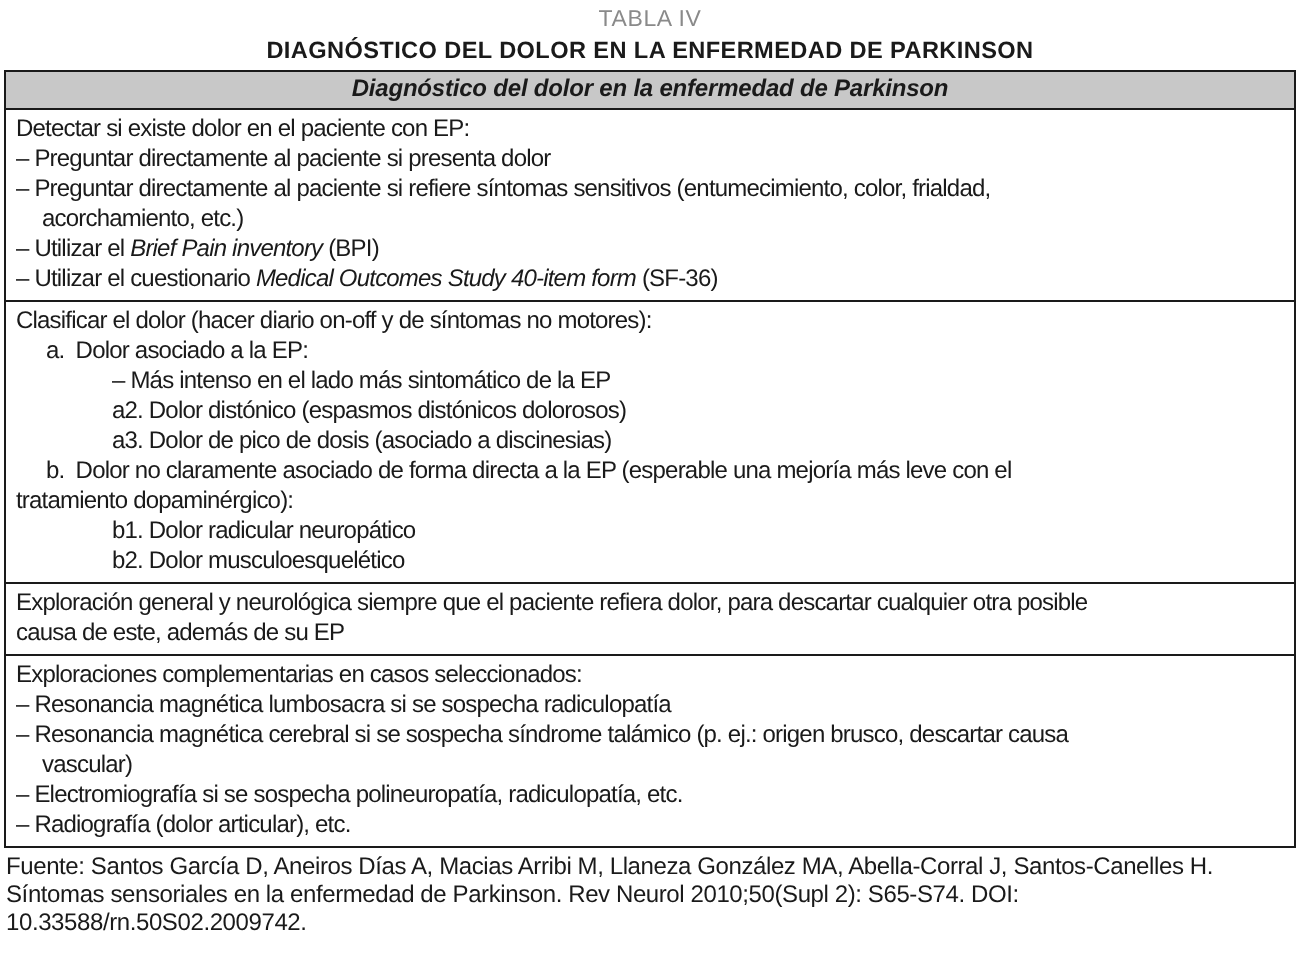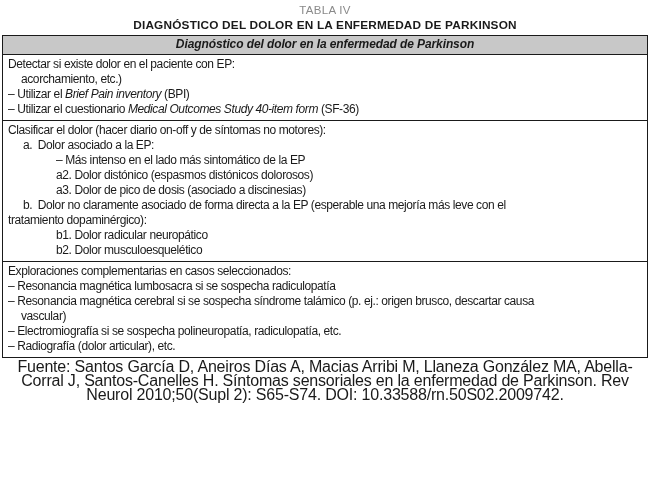--- a/index.html
+++ b/index.html
@@ -46,55 +46,60 @@
   .row:first-child{border-top:none;}
   .ln{white-space:normal;}
   .it{font-style:italic;}
   .b0{padding-left:13px;text-indent:-13px;}
   .c0{padding-left:13px;}
   .l1{padding-left:15px;}
   .b2{padding-left:61px;text-indent:-13px;}
   .l2{padding-left:48px;}
   .source{
     margin:2px 3px 0 3px;
-    font-size:16px;line-height:14px;
+    font-size:12px;line-height:14px;
     letter-spacing:-0.2px;
-    text-align:center;
   }
 </style>
 </head>
 <body>
 
 <div class="figure">
   <div class="titles">
     <div class="kicker">TABLA IV</div>
     <div class="title">DIAGNÓSTICO DEL DOLOR EN LA ENFERMEDAD DE PARKINSON</div>
   </div>
 
   <div class="table">
     <div class="thead">Diagnóstico del dolor en la enfermedad de Parkinson</div>
     <div>
         <div class="row">
           <div class="ln plain"><span>Detectar si existe dolor en el paciente con EP:</span></div>
+          <div class="ln b0"><span>– Preguntar directamente al paciente si presenta dolor</span></div>
+          <div class="ln b0"><span>– Preguntar directamente al paciente si refiere síntomas sensitivos (entumecimiento, color, frialdad,</span></div>
           <div class="ln c0"><span>acorchamiento, etc.)</span></div>
           <div class="ln b0"><span>– Utilizar el </span><span class="it">Brief Pain inventory</span><span> (BPI)</span></div>
           <div class="ln b0"><span>– Utilizar el cuestionario </span><span class="it">Medical Outcomes Study 40-item form</span><span> (SF-36)</span></div>
         </div>
         <div class="row">
           <div class="ln plain"><span>Clasificar el dolor (hacer diario on-off y de síntomas no motores):</span></div>
           <div class="ln l1"><span>a. Dolor asociado a la EP:</span></div>
           <div class="ln b2"><span>– Más intenso en el lado más sintomático de la EP</span></div>
           <div class="ln l2"><span>a2. Dolor distónico (espasmos distónicos dolorosos)</span></div>
           <div class="ln l2"><span>a3. Dolor de pico de dosis (asociado a discinesias)</span></div>
           <div class="ln l1"><span>b. Dolor no claramente asociado de forma directa a la EP (esperable una mejoría más leve con el</span></div>
           <div class="ln plain"><span>tratamiento dopaminérgico):</span></div>
           <div class="ln l2"><span>b1. Dolor radicular neuropático</span></div>
           <div class="ln l2"><span>b2. Dolor musculoesquelético</span></div>
         </div>
         <div class="row">
+          <div class="ln plain"><span>Exploración general y neurológica siempre que el paciente refiera dolor, para descartar cualquier otra posible</span></div>
+          <div class="ln plain"><span>causa de este, además de su EP</span></div>
+        </div>
+        <div class="row">
           <div class="ln plain"><span>Exploraciones complementarias en casos seleccionados:</span></div>
           <div class="ln b0"><span>– Resonancia magnética lumbosacra si se sospecha radiculopatía</span></div>
           <div class="ln b0"><span>– Resonancia magnética cerebral si se sospecha síndrome talámico (p. ej.: origen brusco, descartar causa</span></div>
           <div class="ln c0"><span>vascular)</span></div>
           <div class="ln b0"><span>– Electromiografía si se sospecha polineuropatía, radiculopatía, etc.</span></div>
           <div class="ln b0"><span>– Radiografía (dolor articular), etc.</span></div>
         </div>
       </div>
   </div>
 

